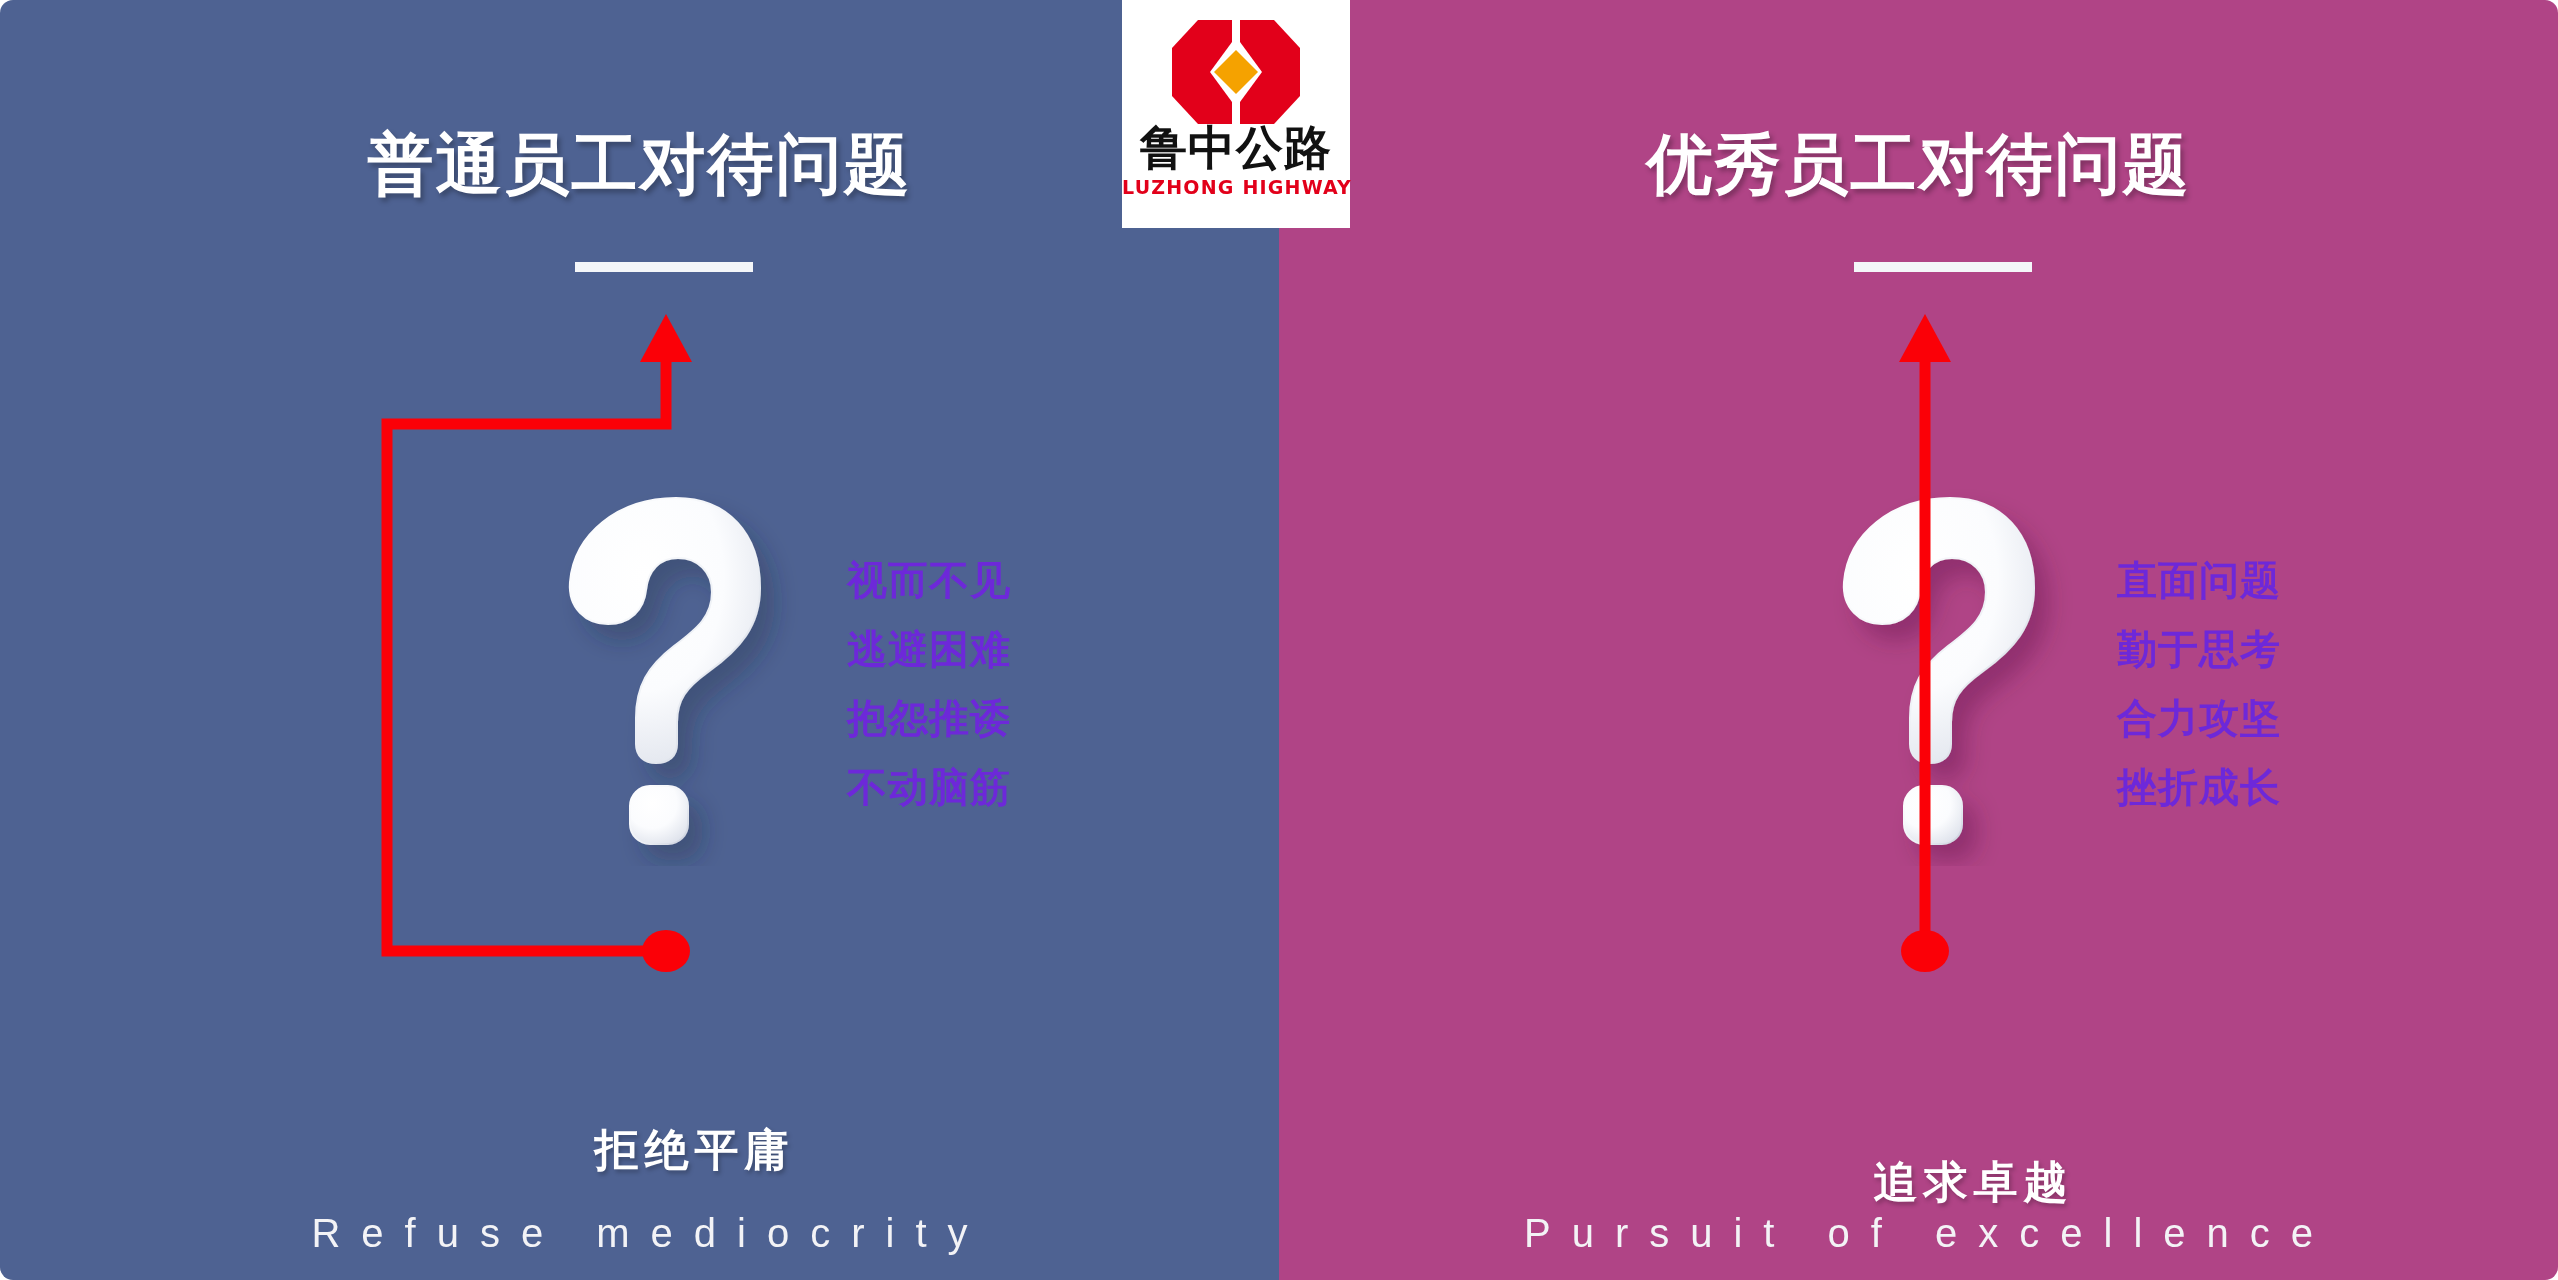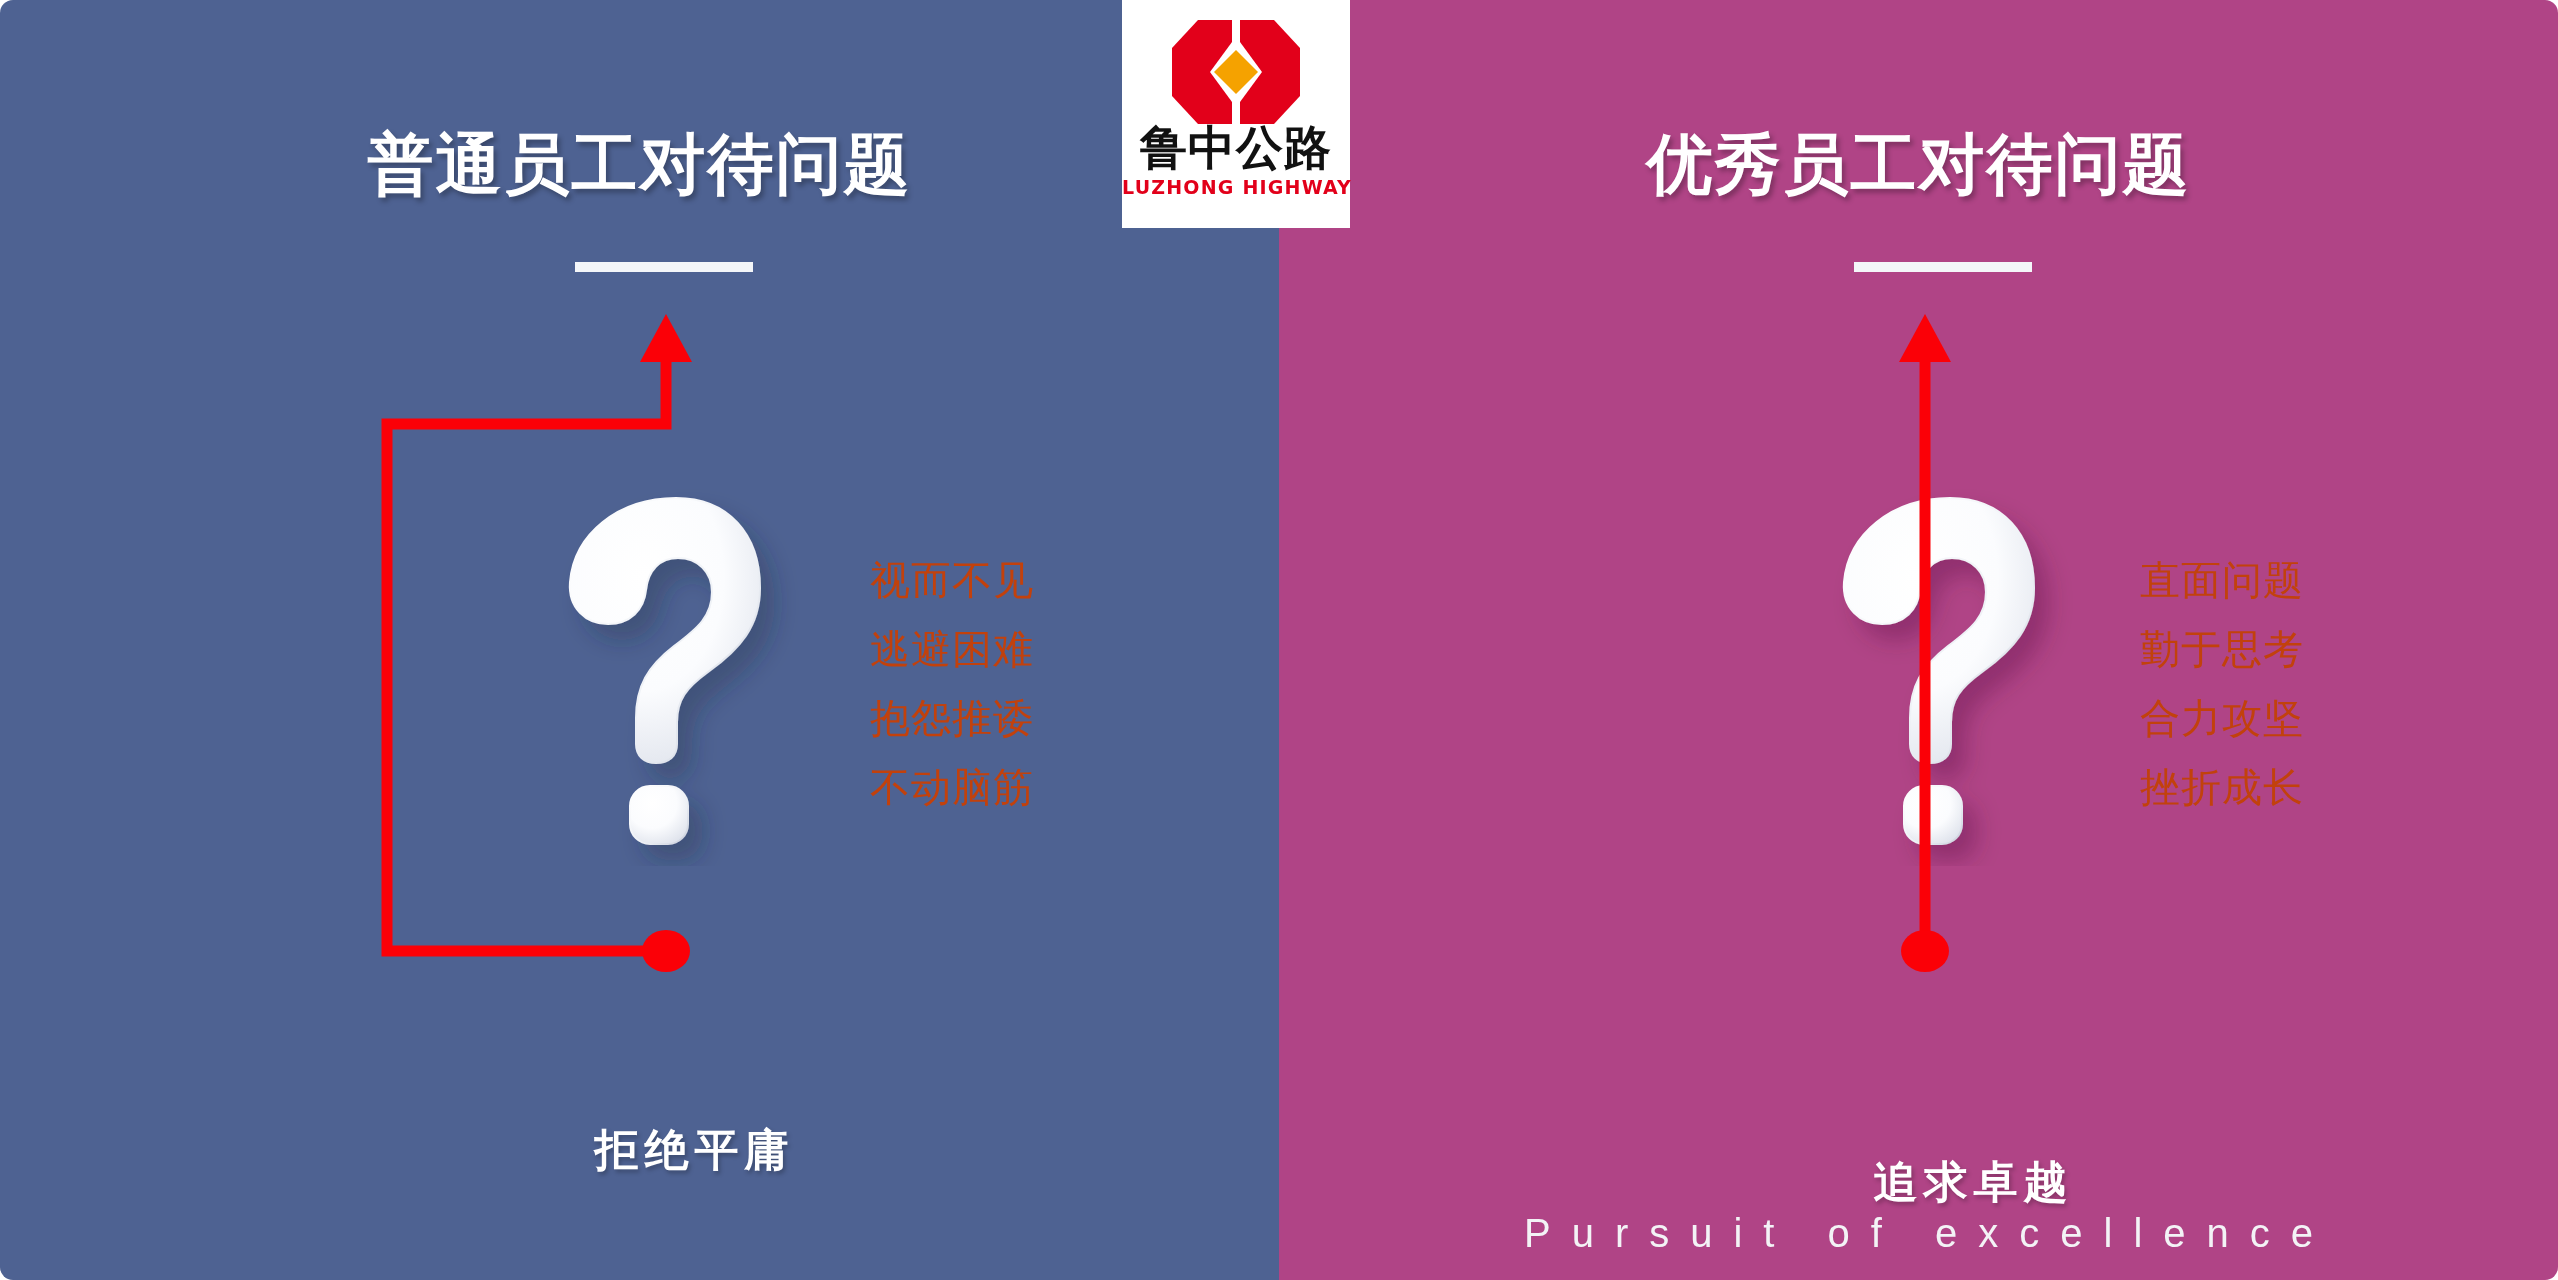--- a/index.html
+++ b/index.html
@@ -123,27 +123,26 @@
     z-index: 12;
   }
   .qmark.left  { left: 548px;  top: 486px; }
   .qmark.right { left: 1822px; top: 486px; }
 
   
   .keywords {
     position: absolute;
     z-index: 25;
     font-family: "DejaVu Sans", "Liberation Sans", sans-serif;
-    font-weight: 400;
+    font-weight: 700;
     font-size: 40px;
     line-height: 69px;
-    color: #c2410c;
+    color: #6d28d9;
     letter-spacing: 1px;
     white-space: nowrap;
-    margin-left: 23px;
   }
   .keywords.left  { left: 847px;  top: 546px; }
   .keywords.right { left: 2117px; top: 546px; }
   .keywords div { display: block; }
 
   
   .slogan-cn {
     position: absolute;
     top: 1122px;
     width: 1389px;
@@ -276,20 +275,21 @@
   </div>
 
   <div class="keywords right">
     <div>直面问题</div>
     <div>勤于思考</div>
     <div>合力攻坚</div>
     <div>挫折成长</div>
   </div>
 
   <div class="slogan-cn left">拒绝平庸</div>
+  <div class="slogan-en left">Refuse mediocrity</div>
 
   <div class="slogan-cn right">追求卓越</div>
   <div class="slogan-en right">Pursuit of excellence</div>
 
   <div id="logo-card">
     <svg id="logo-mark" viewBox="0 0 156 112">
 
       <path d="M74 4 L74 108 L40 108 L14 80 L14 32 L40 4 Z" fill="#e2001a"></path>
 
       <path d="M82 4 L82 108 L116 108 L142 80 L142 32 L116 4 Z" fill="#e2001a"></path>

